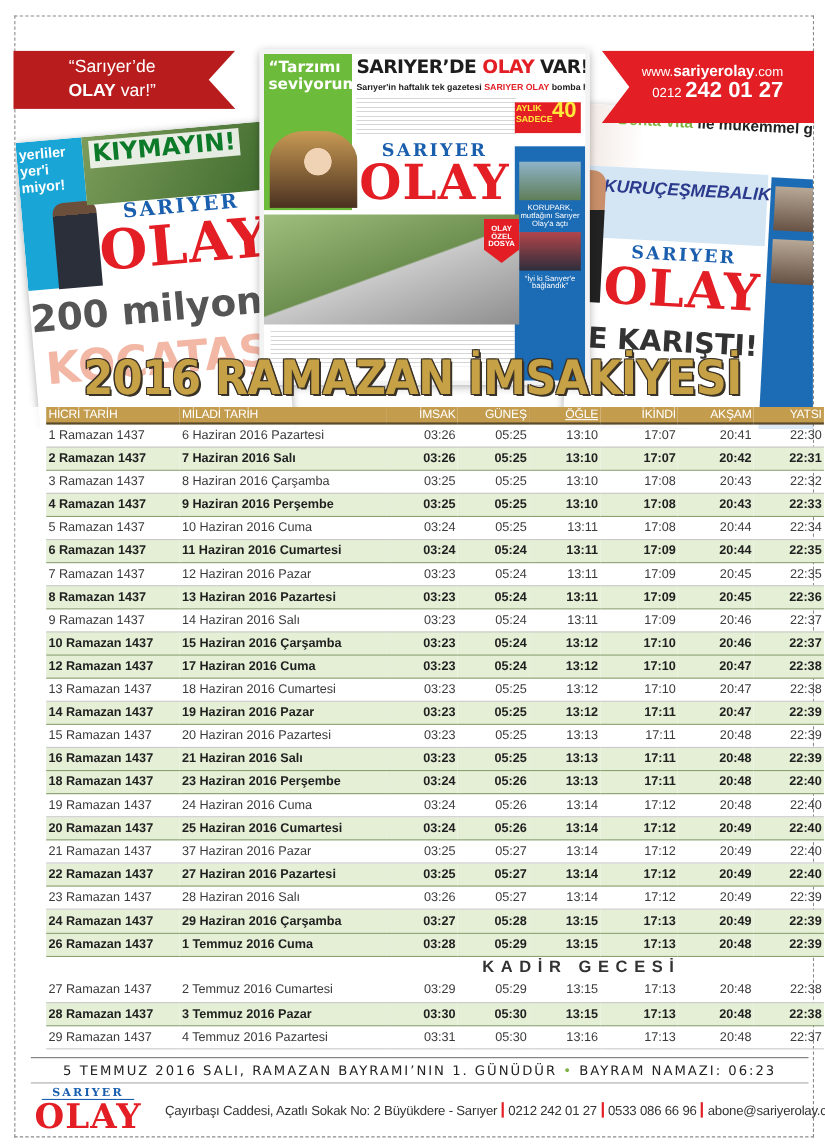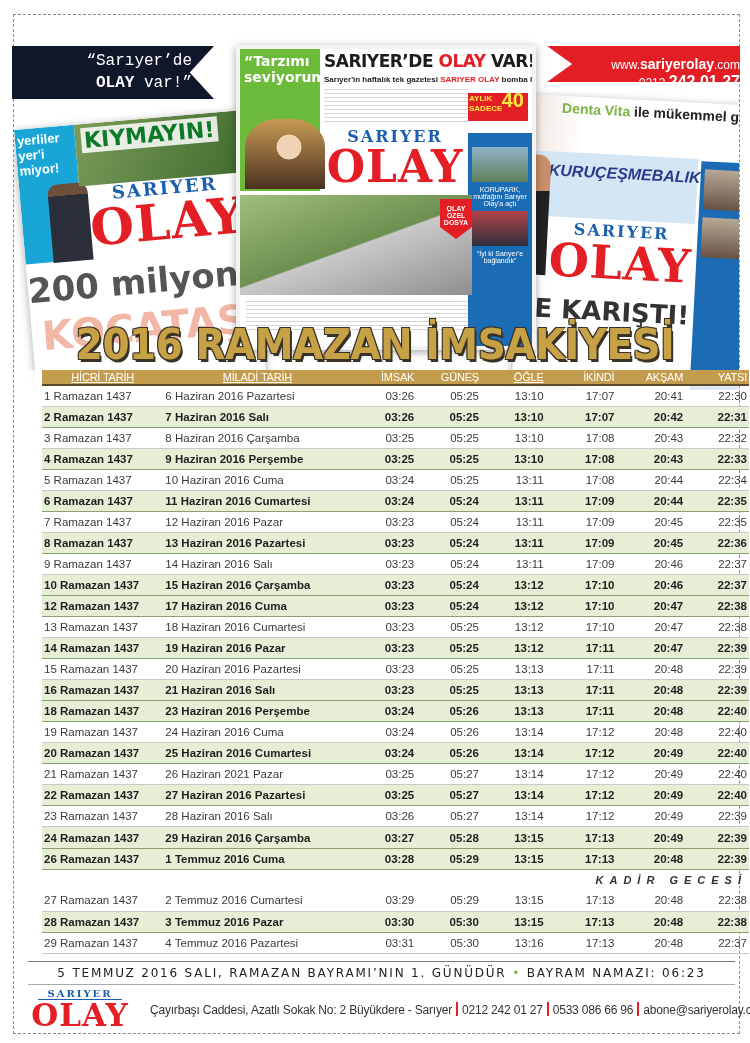--- a/index.html
+++ b/index.html
@@ -65,35 +65,35 @@
   .pr-mast { position: absolute; left: 22px; top: 125px; width: 160px; height: 72px; }
   .pr-mast .np-sariyer { font-size: 16px; }
   .pr-mast .np-olay { font-size: 46px; }
   .pr-side { position: absolute; right: 0; top: 58px; width: 62px; height: 232px; background: #1b6bb5; }
   .pr-side .ph { margin: 8px 4px; height: 40px; background: linear-gradient(#b8a896,#675244); }
   .pr-karisti { position: absolute; left: 0; top: 198px; font-family: "DejaVu Sans", sans-serif; font-weight: bold; font-size: 26px; color: #333; white-space: nowrap; }
 
   
   .ribbon-left {
     position: absolute; left: 12px; top: 46px; width: 202px; height: 53px;
-    background: #0f172a; clip-path: polygon(0 0, 100% 0, 88% 50%, 100% 100%, 0 100%);
-    color: #fff; text-align: right; padding-right: 22px;
-    font-family: Liberation Mono, monospace; font-size: 16px; line-height: 22px; padding-top: 4px;
+    background: #b91c1c; clip-path: polygon(0 0, 100% 0, 88% 50%, 100% 100%, 0 100%);
+    color: #fff; text-align: center; padding-right: 22px;
+    font-family: Liberation Sans, sans-serif; font-size: 16px; line-height: 22px; padding-top: 4px;
   }
   .ribbon-left .olay { font-weight: bold; }
   .ribbon-right {
-    position: absolute; left: 547px; top: 46px; width: 193px; height: 36px;
+    position: absolute; left: 547px; top: 46px; width: 193px; height: 66px;
     background: #e31e24; clip-path: polygon(0 0, 100% 0, 100% 100%, 0 100%, 13% 50%);
-    color: #fff; text-align: right; padding-top: 10px;
+    color: #fff; text-align: right; padding-right: 28px; padding-top: 10px;
     font-family: "Liberation Sans", sans-serif;
   }
   .ribbon-right .site { font-size: 12px; line-height: 16px; }
   .ribbon-right .site b { font-size: 14px; }
   .ribbon-right .phone { font-size: 12px; line-height: 18px; }
-  .ribbon-right .phone b { font-size: 16px; }
+  .ribbon-right .phone b { font-size: 20px; }
 
   
   .main-title {
     position: absolute; left: 0; top: 322px; width: 750px; text-align: center;
     font-family: "DejaVu Sans", sans-serif; font-weight: bold; font-size: 39px;
     color: #c6a145; letter-spacing: -0.5px;
     text-shadow: 2px 2px 0 #3a3226, -1px -1px 0 #3a3226, 1px -1px 0 #3a3226, -1px 1px 0 #3a3226;
     transform: scaleY(1.1);
   }
 
@@ -101,28 +101,28 @@
   .table-area {
     position: absolute; left: 14px; top: 370px; width: 725px; height: 580px;
     background: rgba(255,255,255,.85);
   }
   .ramadan-table { position: absolute; left: 28px; top: 0; width: 707px; border-collapse: collapse; font-family: "Liberation Sans", sans-serif; }
   .ramadan-table th {
     background: #c39c4e; color: #fff; font-weight: normal; font-size: 11px;
     height: 15px; padding: 0 2px; text-align: right; border-bottom: 2px solid #5a4a2a;
     letter-spacing: -0.2px; white-space: nowrap;
   }
-  .ramadan-table th.l { text-align: center; text-decoration: underline; }
+  .ramadan-table th.l { text-align: left; }
   .ramadan-table td {
     height: 21.05px; font-size: 11.5px; color: #3a3a3a; padding: 0 2px;
     text-align: right; white-space: nowrap; border-bottom: 1px solid #c9c9c9;
   }
   .ramadan-table td.l { text-align: left; }
   .ramadan-table tr.bold td { background: #e4efd6; font-weight: bold; color: #1f1f1f; border-bottom: 1px solid #8aa070; border-top: 1px solid #8aa070; }
-  .ramadan-table tr.kadir td { text-align: right; font-weight: bold; letter-spacing: 6px; color: #333; padding-left: 268px; font-size: 11px; border-bottom: none; font-style: italic; }
+  .ramadan-table tr.kadir td { text-align: center; font-weight: bold; letter-spacing: 6px; color: #333; padding-left: 268px; font-size: 15px; border-bottom: none; }
   .col-hicri { width: 120px; }
   .col-miladi { width: 186px; }
   .col-imsak { width: 64px; }
   .col-gunes { width: 64px; }
   .col-ogle { width: 64px; text-decoration: underline; }
   .col-ikindi { width: 70px; }
   .col-aksam { width: 68px; }
   .col-yatsi { width: 63px; }
 
   
@@ -414,21 +414,21 @@
           <td class="l">25 Haziran 2016 Cumartesi</td>
           <td>03:24</td>
           <td>05:26</td>
           <td>13:14</td>
           <td>17:12</td>
           <td>20:49</td>
           <td>22:40</td>
         </tr>
         <tr>
           <td class="l">21 Ramazan 1437</td>
-          <td class="l">26 Haziran 2021 Pazar</td>
+          <td class="l">37 Haziran 2016 Pazar</td>
           <td>03:25</td>
           <td>05:27</td>
           <td>13:14</td>
           <td>17:12</td>
           <td>20:49</td>
           <td>22:40</td>
         </tr>
         <tr class="bold">
           <td class="l">22 Ramazan 1437</td>
           <td class="l">27 Haziran 2016 Pazartesi</td>

